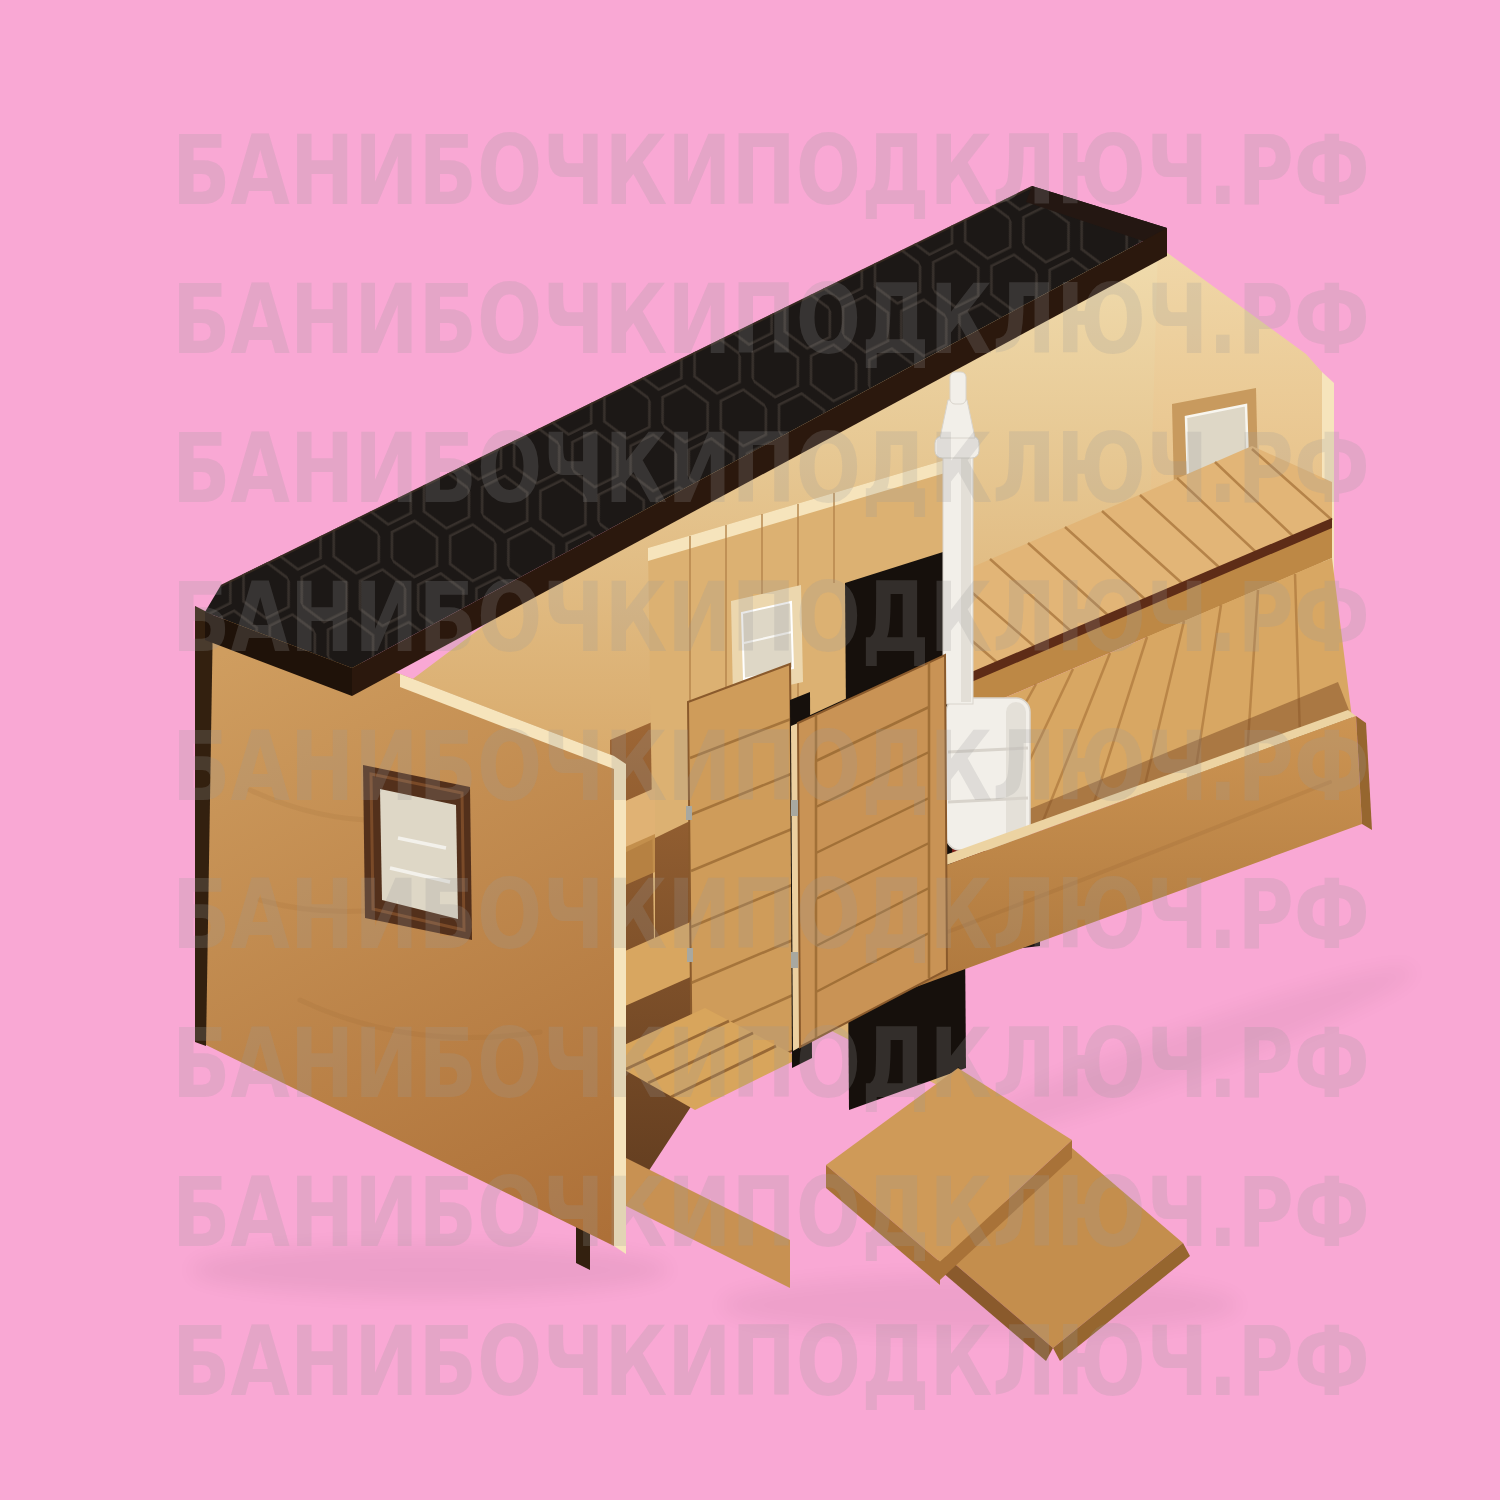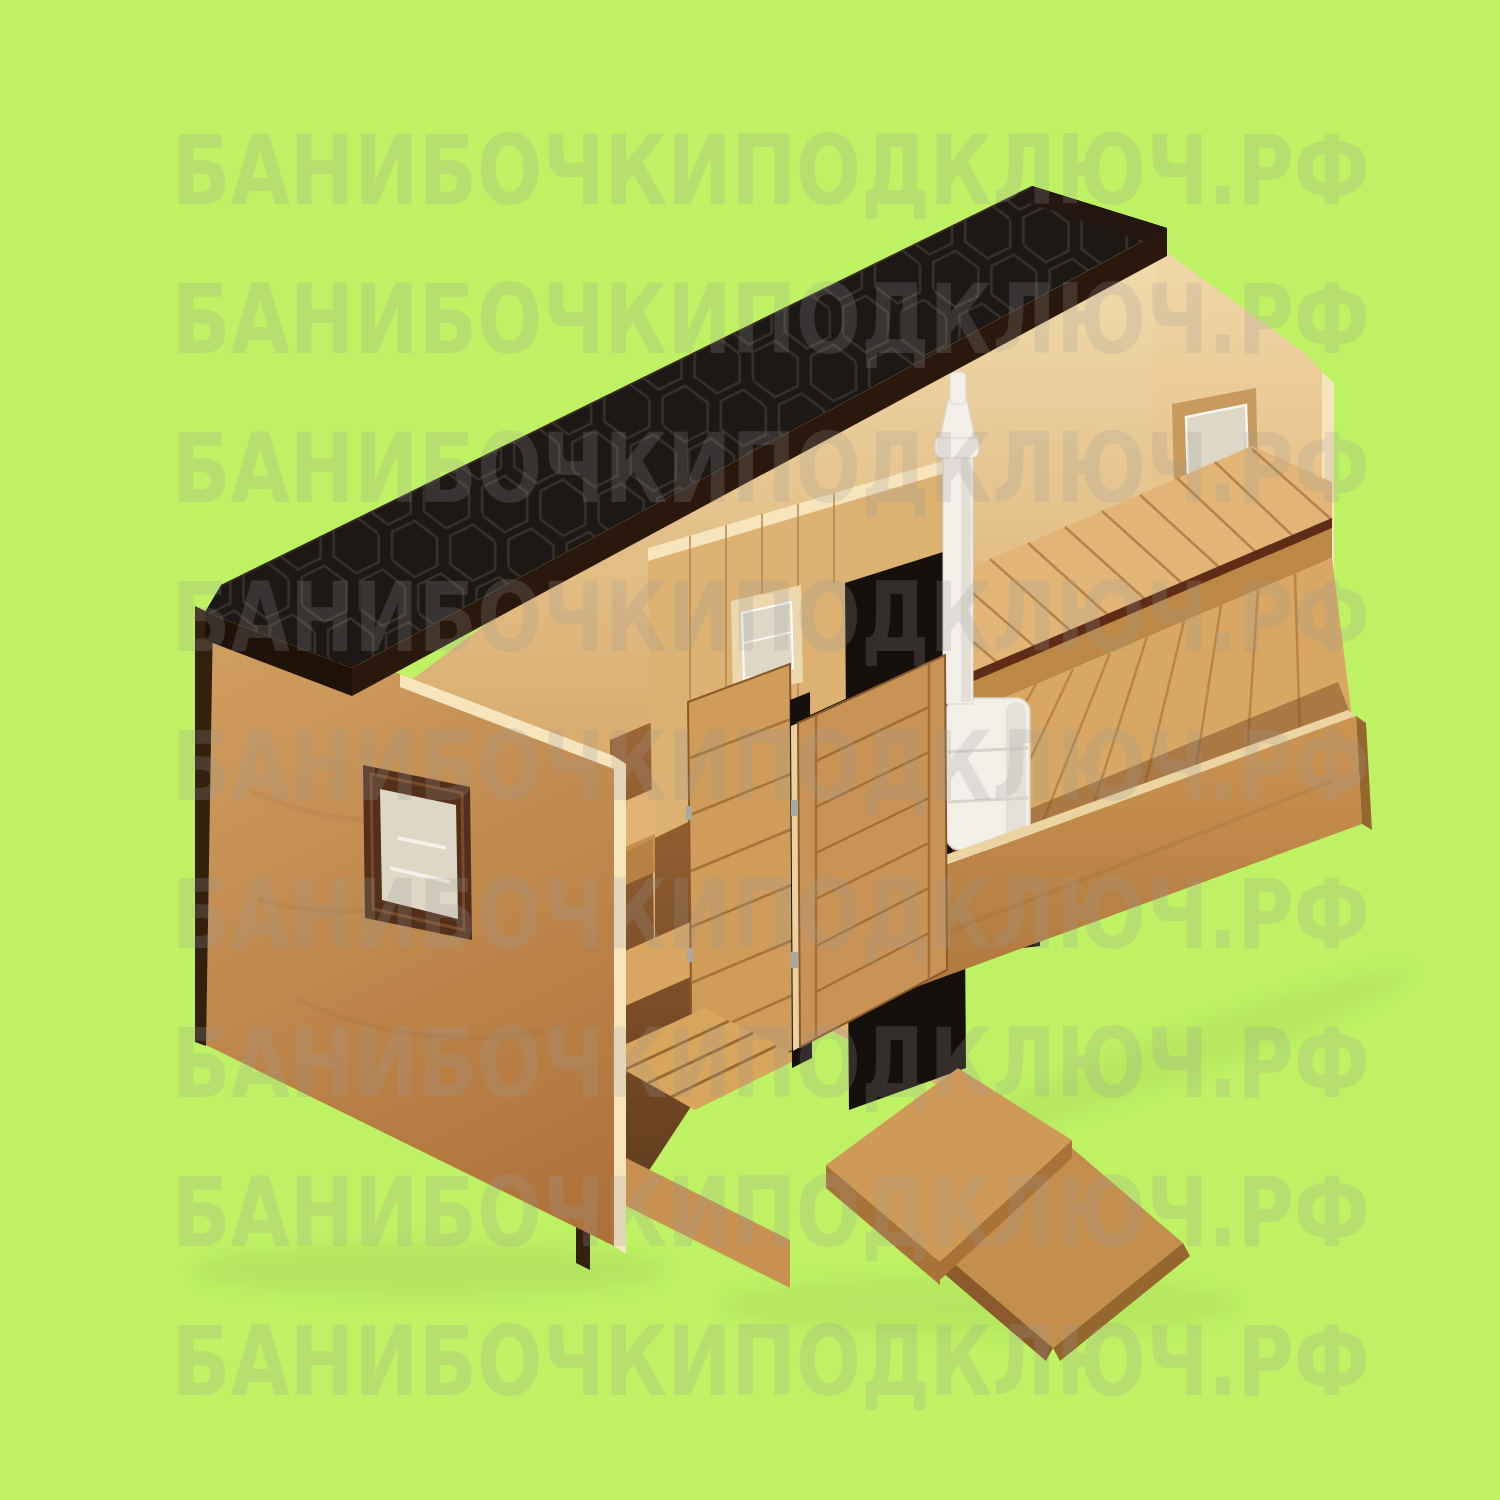--- a/index.html
+++ b/index.html
@@ -1,16 +1,16 @@
 <!DOCTYPE html>
 <html><head>
 <meta charset="utf-8">
 <style>
   html,body{margin:0;padding:0;background:#ffffff;}
-  .stage{position:relative;width:1500px;height:1500px;background:#bef264;overflow:hidden;}
+  .stage{position:relative;width:1500px;height:1500px;background:#f9a8d4;overflow:hidden;}
   svg{position:absolute;left:0;top:0;}
   .wm{
     font-family:"DejaVu Sans","Liberation Sans",sans-serif;
     font-weight:700;
     font-size:96px;
     fill-opacity:0.22;
     user-select:none;
   }
   .grain{fill:none;stroke-linecap:round;}
 </style>

